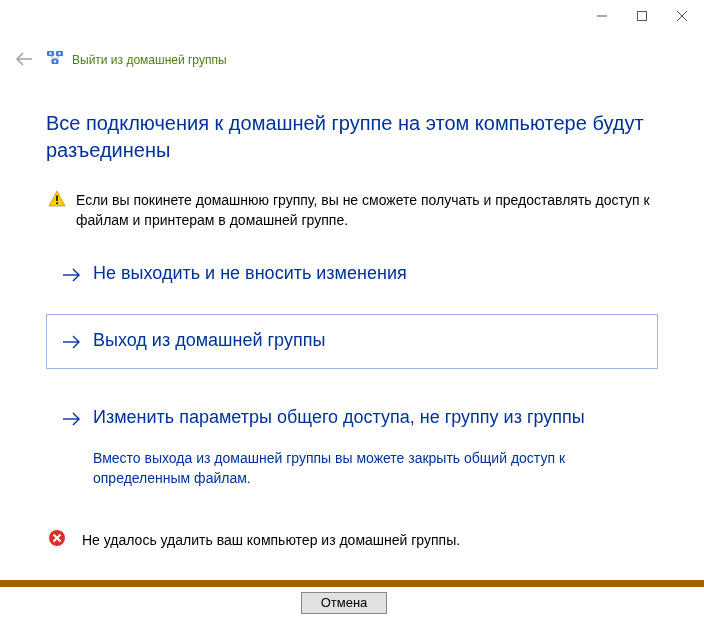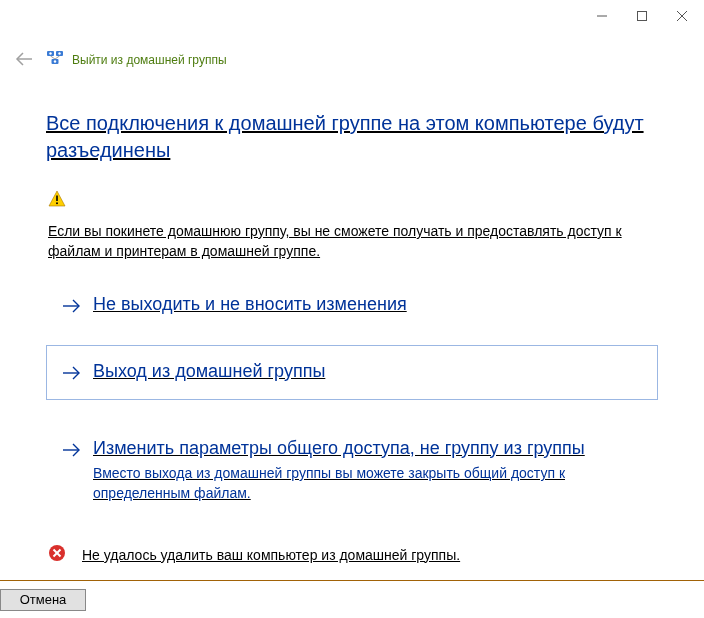--- a/index.html
+++ b/index.html
@@ -34,35 +34,33 @@
       display: flex;
       align-items: center;
       gap: 8px;
     }
     .header-title { font-size: 12px; color: #4d7c0f; }
     .content {
       position: absolute;
       top: 110px;
       left: 46px;
       right: 46px;
-      text-decoration: underline;
     }
     .headline {
       font-size: 20px;
       font-weight: 400;
       color: #003399;
       line-height: 1.35;
       margin-bottom: 26px;
     }
     .warn-row {
       display: flex;
       gap: 10px;
       margin-bottom: 16px;
       padding: 0 2px;
-      flex-direction: column;
     }
     .warn-text { font-size: 14px; line-height: 1.45; color: #000; }
     .option {
       border: 1px solid transparent;
       padding: 14px 12px 14px 14px;
       margin-bottom: 12px;
       cursor: pointer;
       display: flex;
       gap: 12px;
     }
@@ -70,39 +68,39 @@
     .option-arrow { flex: 0 0 auto; margin-top: 4px; }
     .option-body { flex: 1; }
     .option-title {
       font-size: 18px;
       color: #003399;
       line-height: 1.3;
     }
     .option-sub {
       font-size: 14px;
       color: #003399;
-      margin-top: 4px;
+      margin-top: 20px;
       line-height: 1.4;
     }
     .gap-large { margin-top: 22px; }
     .error-row {
       display: flex;
       align-items: center;
       gap: 16px;
       margin-top: 26px;
       padding: 0 2px;
     }
     .error-text { font-size: 14px; color: #000; }
     .footer {
       position: absolute;
       left: 0; right: 0; bottom: 0;
       height: 38px;
-      border-top: 1px solid #a16207;
-      display: flex;
-      justify-content: flex-start;
+      border-top: 7px solid #a16207;
+      display: flex;
+      justify-content: center;
       align-items: center;
       padding-right: 16px;
       background: #fff;
     }
     .cancel-btn {
       min-width: 86px;
       height: 22px;
       border: 1px solid #888;
       background: #e1e1e1;
       font-family: inherit;

